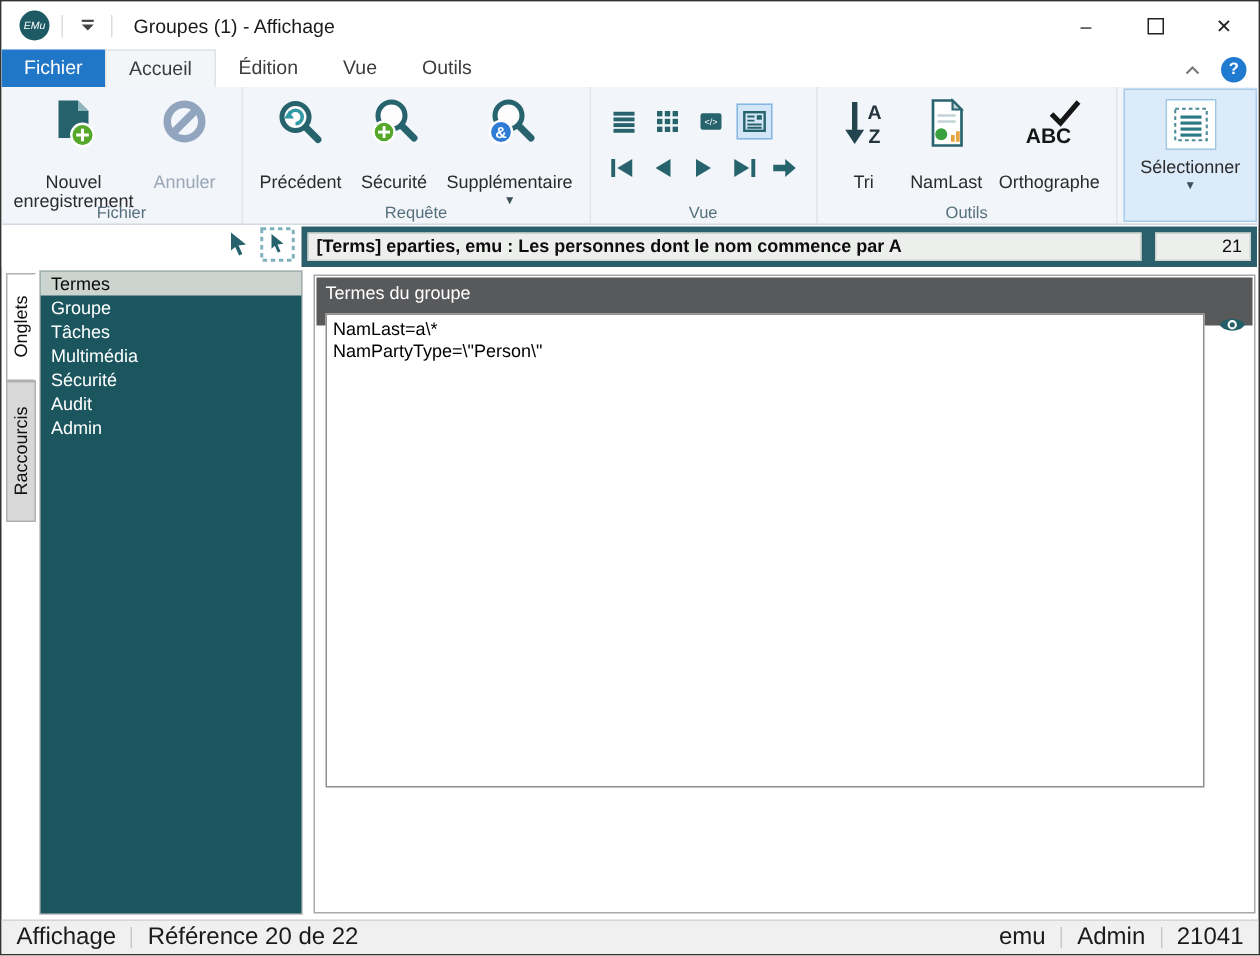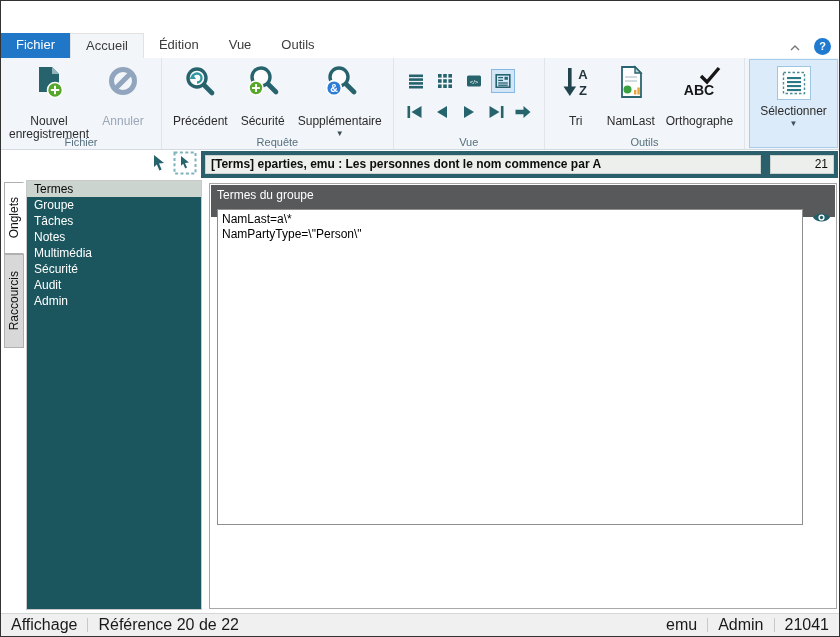--- a/index.html
+++ b/index.html
@@ -88,20 +88,39 @@
     border-top:1px solid #d6d6d6;display:flex;align-items:center;font-size:16px;color:#1a1a1a;}
   .sb-sep{width:1px;height:14px;background:#c8c8c8;}
   .sb-item{padding:0 10px;white-space:nowrap;}
   .sb-spacer{flex:1;}
 </style>
 </head>
 <body>
 
 <div class="window">
 
+  <div class="titlebar">
+    <div class="emu-logo">EMu</div>
+    <div class="tb-sep"></div>
+    <div class="qat-btn">
+      <svg width="9" height="8" viewBox="0 0 9 8">
+          <rect x="0.5" y="0" width="8" height="1.6" fill="#444"></rect>
+          <polygon points="0.5,3.4 8.5,3.4 4.5,7.4" fill="#444"></polygon>
+        </svg>
+    </div>
+    <div class="tb-sep"></div>
+    <div class="win-title">Groupes (1) - Affichage</div>
+    <div class="win-controls">
+      <div class="wc-btn">–</div>
+      <div class="wc-btn">
+          <span class="wc-max-glyph"></span>
+        </div>
+      <div class="wc-btn">✕</div>
+    </div>
+  </div>
 
   <div class="tabrow">
     <div class="tab file">Fichier</div>
     <div class="tab active">Accueil</div>
     <div class="tab">Édition</div>
     <div class="tab">Vue</div>
     <div class="tab">Outils</div>
     <div class="tabrow-right">
       <span>
         <svg width="10" height="6" viewBox="0 0 10 6">
@@ -335,21 +354,20 @@
     <span>Onglets</span>
   </div>
   <div class="vtab raccourcis">
     <span>Raccourcis</span>
   </div>
 
   <div class="sidebar-panel">
     <div class="side-item selected">Termes</div>
     <div class="side-item">Groupe</div>
     <div class="side-item">Tâches</div>
-    <div class="side-item">Notes</div>
     <div class="side-item">Multimédia</div>
     <div class="side-item">Sécurité</div>
     <div class="side-item">Audit</div>
     <div class="side-item">Admin</div>
   </div>
 
   <div class="main-panel">
     <div class="main-header">Termes du groupe</div>
     <pre class="terms-box">NamLast=a\*
 NamPartyType=\"Person\"</pre>

